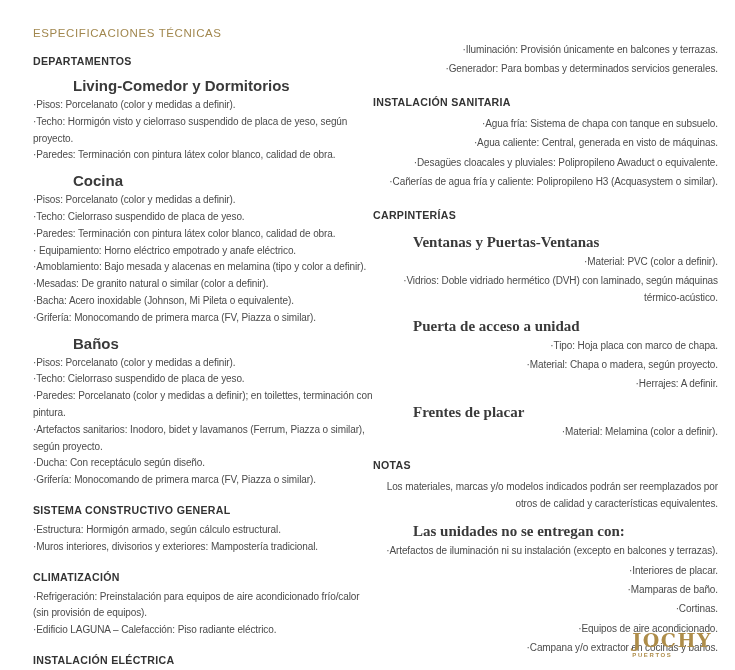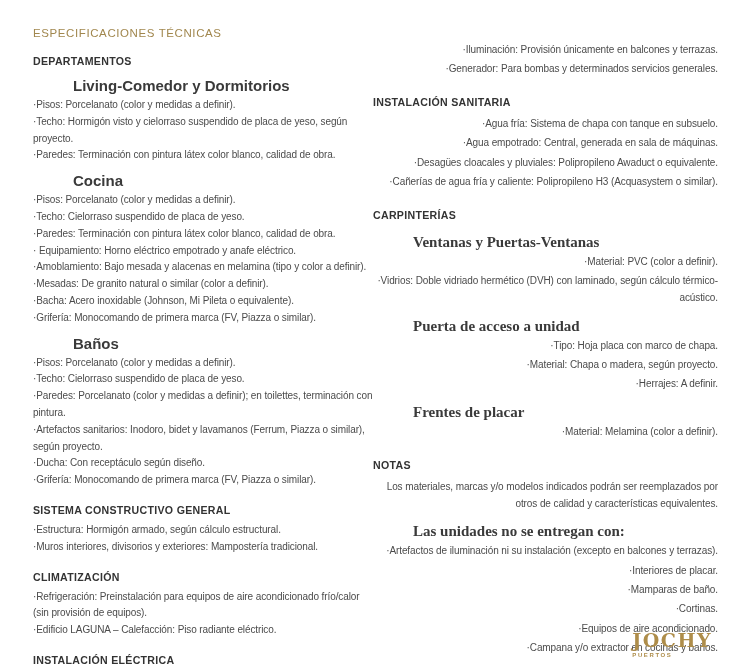--- a/index.html
+++ b/index.html
@@ -111,27 +111,27 @@
         <div class="b-heading">CLIMATIZACIÓN</div>
         <div class="b-line">·Refrigeración: Preinstalación para equipos de aire acondicionado frío/calor (sin provisión de equipos).</div>
         <div class="b-line">·Edificio LAGUNA – Calefacción: Piso radiante eléctrico.</div>
         <div class="b-heading">INSTALACIÓN ELÉCTRICA</div>
       </div>
     <div class="col col-right">
         <div class="b-line">·Iluminación: Provisión únicamente en balcones y terrazas.</div>
         <div class="b-line">·Generador: Para bombas y determinados servicios generales.</div>
         <div class="b-heading">INSTALACIÓN SANITARIA</div>
         <div class="b-line">·Agua fría: Sistema de chapa con tanque en subsuelo.</div>
-        <div class="b-line">·Agua empotrado: Central, generada en sala de máquinas.</div>
+        <div class="b-line">·Agua caliente: Central, generada en visto de máquinas.</div>
         <div class="b-line">·Desagües cloacales y pluviales: Polipropileno Awaduct o equivalente.</div>
         <div class="b-line">·Cañerías de agua fría y caliente: Polipropileno H3 (Acquasystem o similar).</div>
         <div class="b-heading">CARPINTERÍAS</div>
         <div class="b-sub">Ventanas y Puertas-Ventanas</div>
         <div class="b-line">·Material: PVC (color a definir).</div>
-        <div class="b-line">·Vidrios: Doble vidriado hermético (DVH) con laminado, según cálculo térmico-acústico.</div>
+        <div class="b-line">·Vidrios: Doble vidriado hermético (DVH) con laminado, según máquinas térmico-acústico.</div>
         <div class="b-sub">Puerta de acceso a unidad</div>
         <div class="b-line">·Tipo: Hoja placa con marco de chapa.</div>
         <div class="b-line">·Material: Chapa o madera, según proyecto.</div>
         <div class="b-line">·Herrajes: A definir.</div>
         <div class="b-sub">Frentes de placar</div>
         <div class="b-line">·Material: Melamina (color a definir).</div>
         <div class="b-heading">NOTAS</div>
         <div class="b-line">Los materiales, marcas y/o modelos indicados podrán ser reemplazados por otros de calidad y características equivalentes.</div>
         <div class="b-sub">Las unidades no se entregan con:</div>
         <div class="b-line">·Artefactos de iluminación ni su instalación (excepto en balcones y terrazas).</div>

